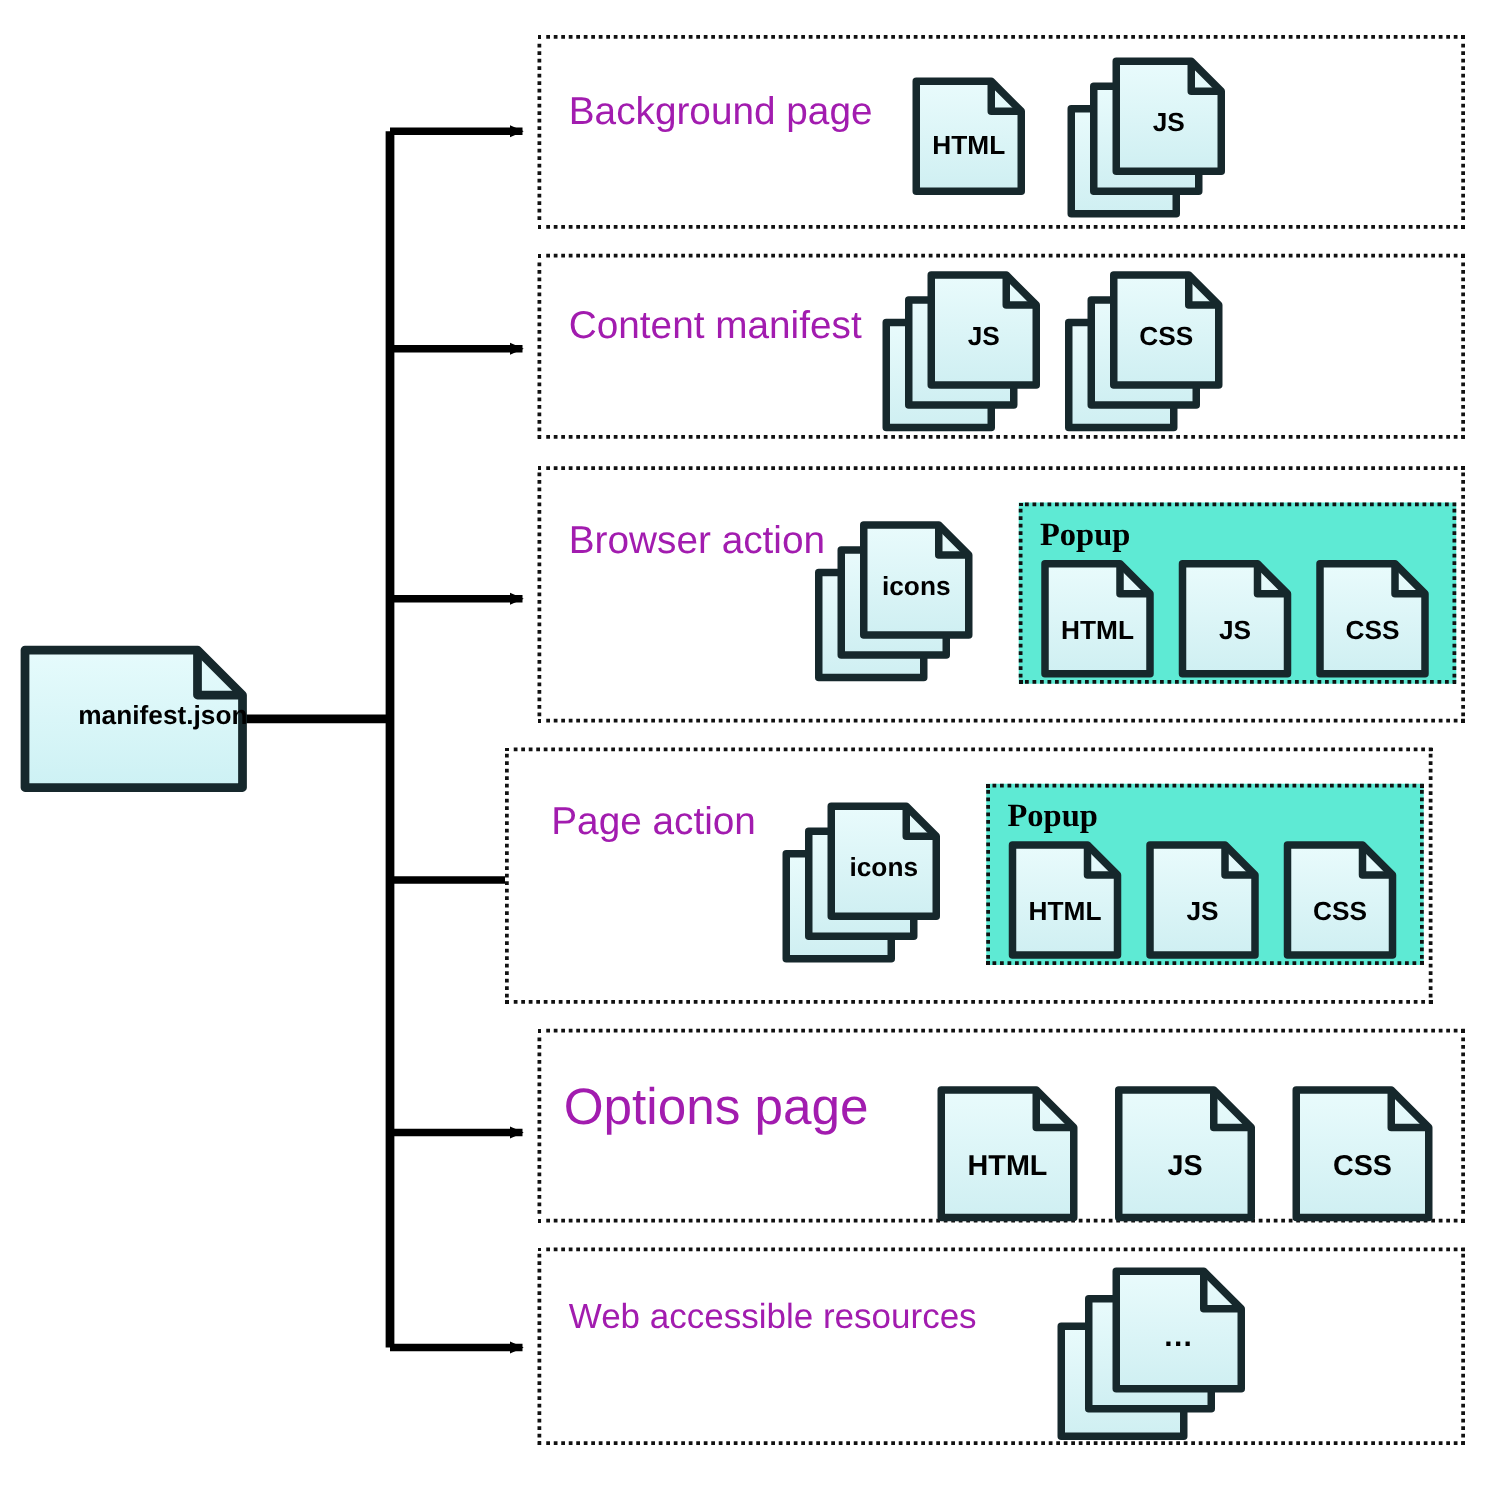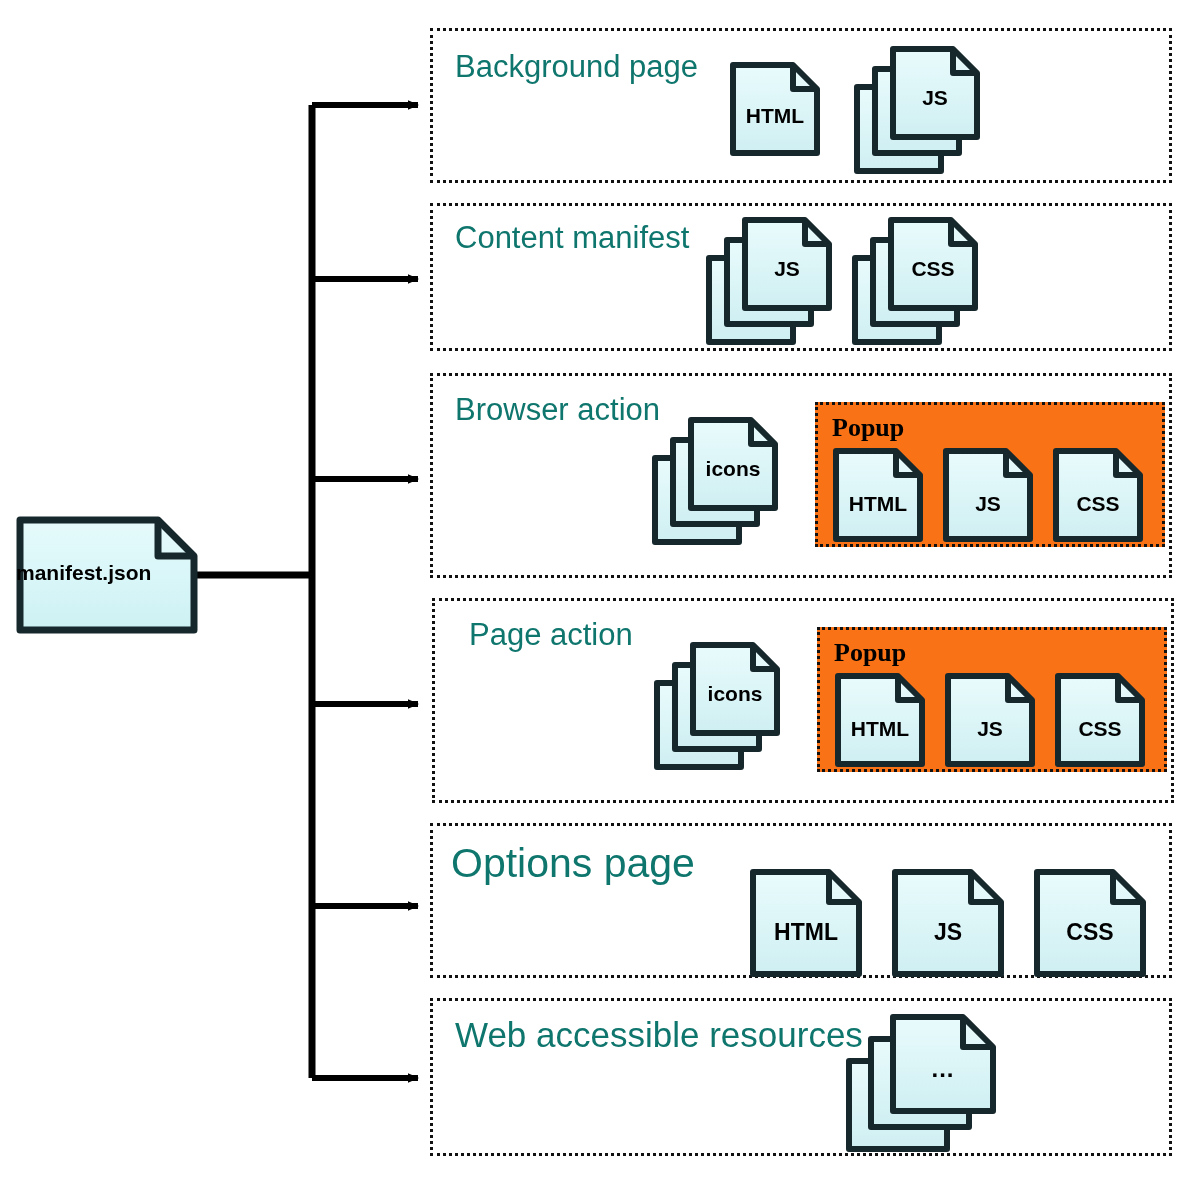--- a/index.html
+++ b/index.html
@@ -27,47 +27,48 @@
     pointer-events: none;
   }
 
   
   .file-node {
     position: absolute;
   }
   .file-node .fn-label {
     position: absolute;
     left: 0; right: 0;
-    text-align: left;
+    text-align: right;
     font-weight: bold;
     color: #000;
     letter-spacing: 0px;
     white-space: nowrap;
   }
 
   
   .section {
     position: absolute;
     border: 3px dotted #111111;
     background: #ffffff;
     box-sizing: border-box;
   }
   .section-title {
     position: absolute;
-    color: #0f766e;
+    color: #a21caf;
     font-weight: normal;
     white-space: nowrap;
     font-family: "Liberation Sans", sans-serif;
+    margin-top: 22px;
   }
 
   
   .popup-box {
     position: absolute;
     border: 3px dotted #111111;
-    background: #f97316;
+    background: #5eead4;
     box-sizing: border-box;
   }
   .popup-title {
     position: absolute;
     color: #000000;
     font-weight: bold;
     font-family: "Liberation Serif", serif;
     white-space: nowrap;
   }
 
@@ -258,21 +259,21 @@
             </linearGradient>
           </defs>
           <path d="M4,4 L64,4 L88,28 L88,92 L4,92 Z" fill="url(#g8)" stroke="#16282c" stroke-width="6" stroke-linejoin="round"></path>
           <path d="M64,4 L64,28 L88,28" fill="none" stroke="#16282c" stroke-width="6" stroke-linejoin="round"></path>
           <text class="icon-text" x="46" y="64" font-size="21" text-anchor="middle">CSS</text>
         </svg>
       </div>
     </div>
   </div>
 
-  <div class="section" style="left:432px; top:598px; width:742px; height:205px;">
+  <div class="section" style="left:404px; top:598px; width:742px; height:205px;">
     <div class="section-title" style="left:34px; top:16px; font-size:31px;">Page action</div>
 
     <div class="icon-wrap" style="left:218px; top:38px;">
       <svg width="140" height="132" viewBox="0 0 140 132">
         <defs>
           <linearGradient id="g9" x1="0" y1="0" x2="0" y2="1">
             <stop offset="0%" stop-color="#e9fbfc"></stop>
               <stop offset="100%" stop-color="#cfeff2"></stop>
           </linearGradient>
         </defs>
@@ -371,21 +372,21 @@
           </linearGradient>
         </defs>
         <path d="M4,4 L80,4 L110,34 L110,106 L4,106 Z" fill="url(#g15)" stroke="#16282c" stroke-width="6" stroke-linejoin="round"></path>
         <path d="M80,4 L80,34 L110,34" fill="none" stroke="#16282c" stroke-width="6" stroke-linejoin="round"></path>
         <text class="icon-text" x="57" y="72" font-size="23" text-anchor="middle">CSS</text>
       </svg>
     </div>
   </div>
 
   <div class="section" style="left:430px; top:998px; width:742px; height:158px;">
-    <div class="section-title" style="left:22px; top:14px; font-size:35px;">Web accessible resources</div>
+    <div class="section-title" style="left:22px; top:14px; font-size:28px;">Web accessible resources</div>
 
     <div class="icon-wrap" style="left:412px; top:10px;">
       <svg width="160" height="142" viewBox="0 0 160 142">
         <defs>
           <linearGradient id="g16" x1="0" y1="0" x2="0" y2="1">
             <stop offset="0%" stop-color="#e9fbfc"></stop>
               <stop offset="100%" stop-color="#cfeff2"></stop>
           </linearGradient>
         </defs>
         <rect x="4" y="50" width="98" height="88" fill="url(#g16)" stroke="#16282c" stroke-width="6" stroke-linejoin="round"></rect>

